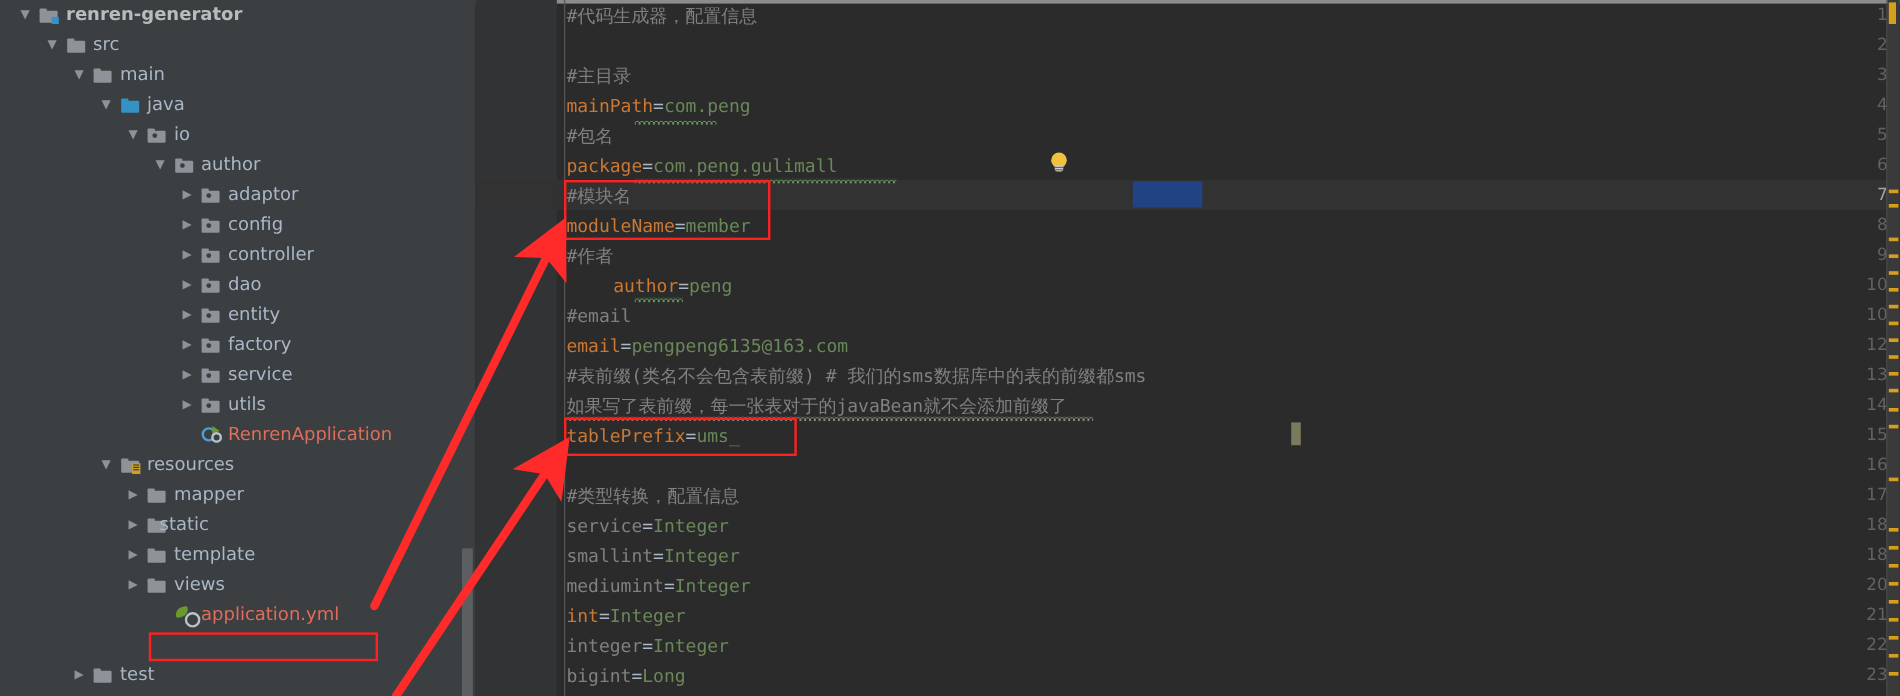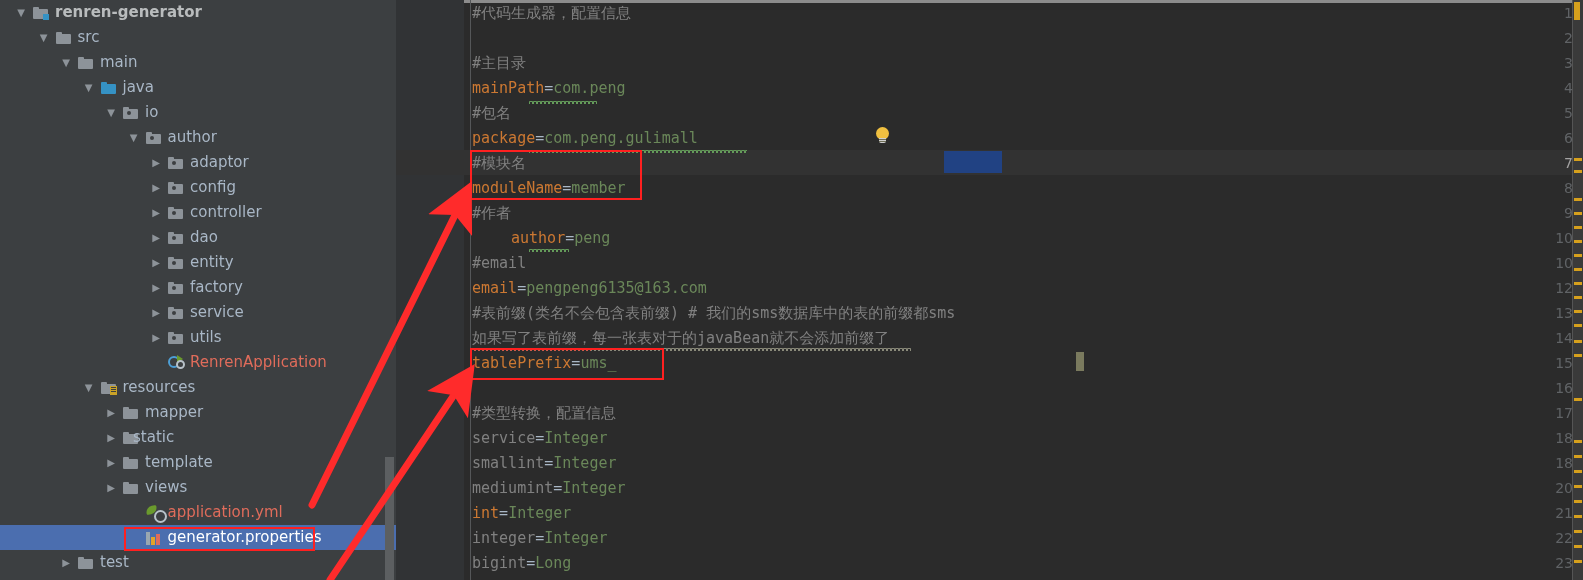--- a/index.html
+++ b/index.html
@@ -307,30 +307,20 @@
         <span class="lbl" style="left:145px;">views</span>
       </div>
       <div class="row" style="position: absolute; left: 0px; right: 0px; top: 500px;">
         <span class="ico" style="left:145.5px;">
           <span class="spring">
             <span class="leaf"></span>
             <span class="clk"></span>
           </span>
         </span>
         <span class="lbl redf" style="left:167.5px;">application.yml</span>
-      </div>
-      <div class="row sel" style="position: absolute; left: 0px; right: 0px; top: 525px;">
-        <span class="ico" style="left:145.5px;">
-          <span class="props">
-            <b></b>
-            <b></b>
-            <b></b>
-          </span>
-        </span>
-        <span class="lbl sel-t" style="left:167.5px;">generator.properties</span>
       </div>
       <div class="row" style="position: absolute; left: 0px; right: 0px; top: 550px;">
         <span class="arrow" style="left:59px;">▶</span>
         <span class="ico" style="left:78px;">
           <span class="fold"></span>
         </span>
         <span class="lbl" style="left:100px;">test</span>
       </div>
     </div>
   <div id="tree-sb"></div>

